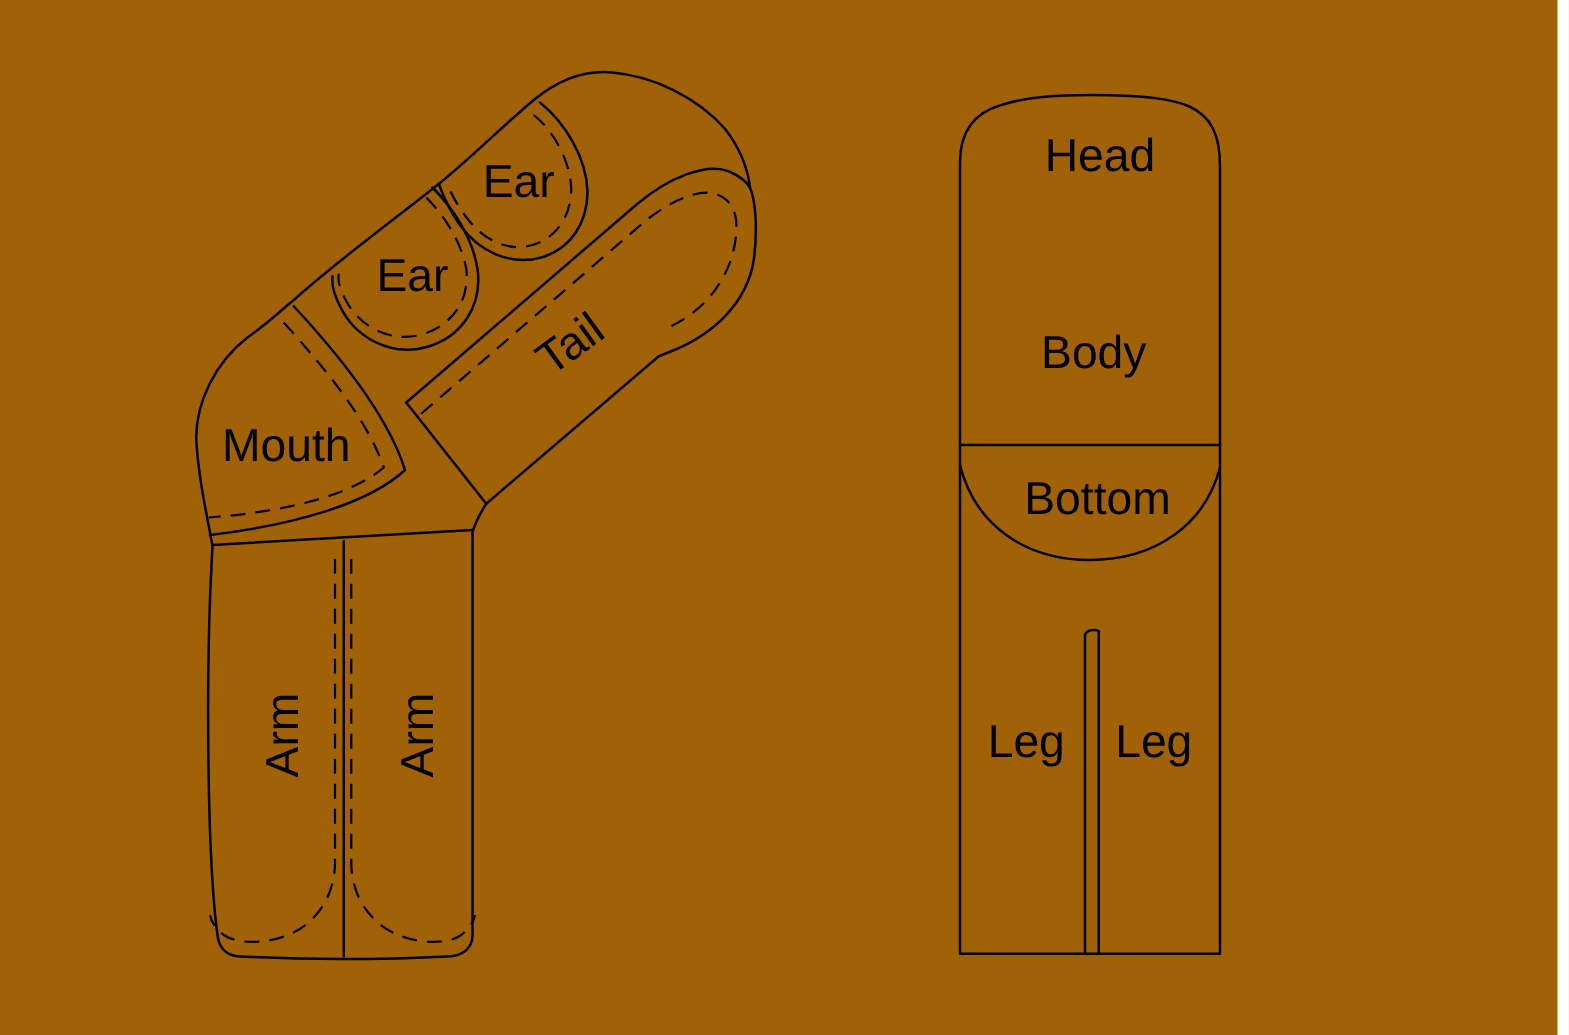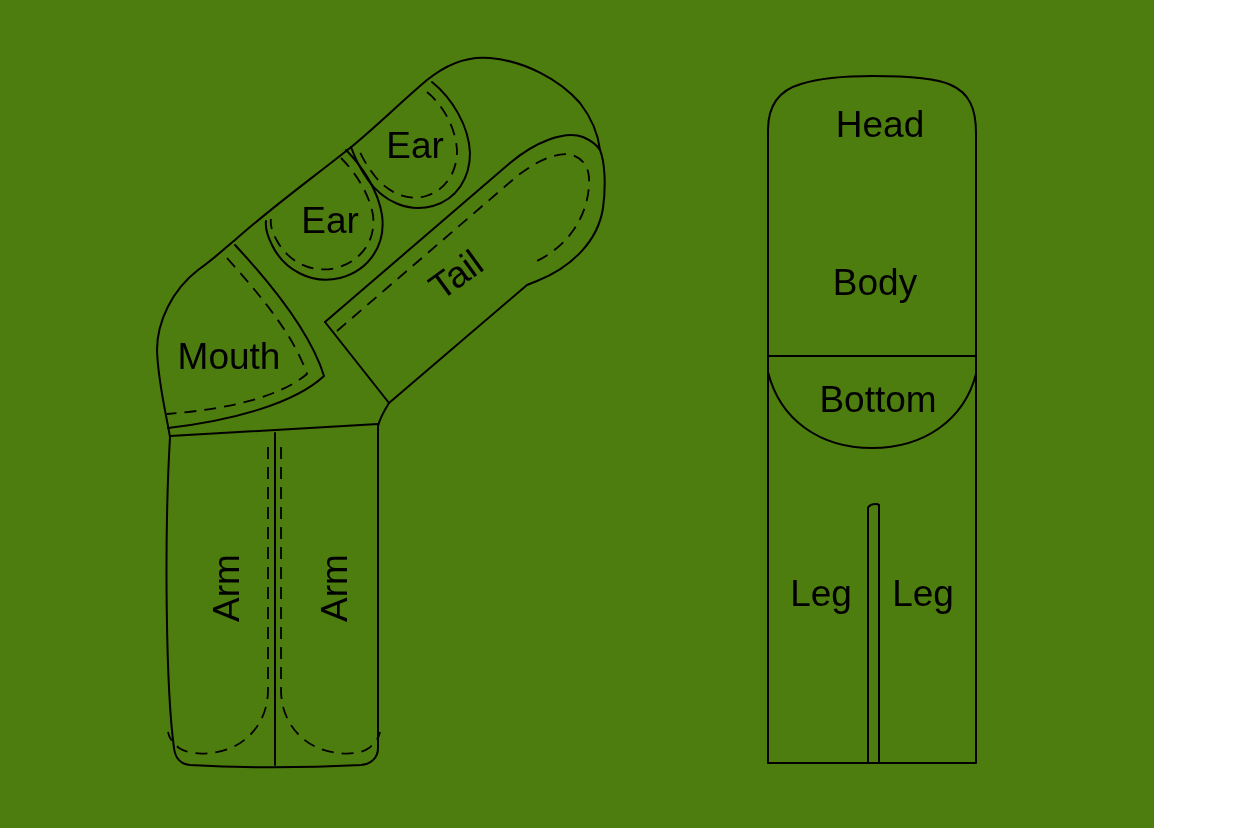--- a/index.html
+++ b/index.html
@@ -1,17 +1,17 @@
 <!DOCTYPE html>
 <html><head>
 <meta charset="utf-8">
 <style>
   html,body{margin:0;padding:0;background:#ffffff;}
   body{width:1255px;height:828px;overflow:hidden;}
-  .stage{position:relative;width:1154px;height:828px;background:#4d7c0f;}
+  .stage{position:relative;width:1246px;height:828px;background:#a16207;}
   svg{display:block;}
   .ln{fill:none;stroke:#000000;stroke-width:2;stroke-linecap:round;stroke-linejoin:round;}
   .dash{fill:none;stroke:#000000;stroke-width:1.8;stroke-linecap:butt;stroke-dasharray:12 8;}
   .lbl{font-family:"Liberation Sans","DejaVu Sans",sans-serif;font-size:37px;fill:#000000;
        text-anchor:middle;dominant-baseline:central;}
 </style>
 </head>
 <body>
 
 <div class="stage">

